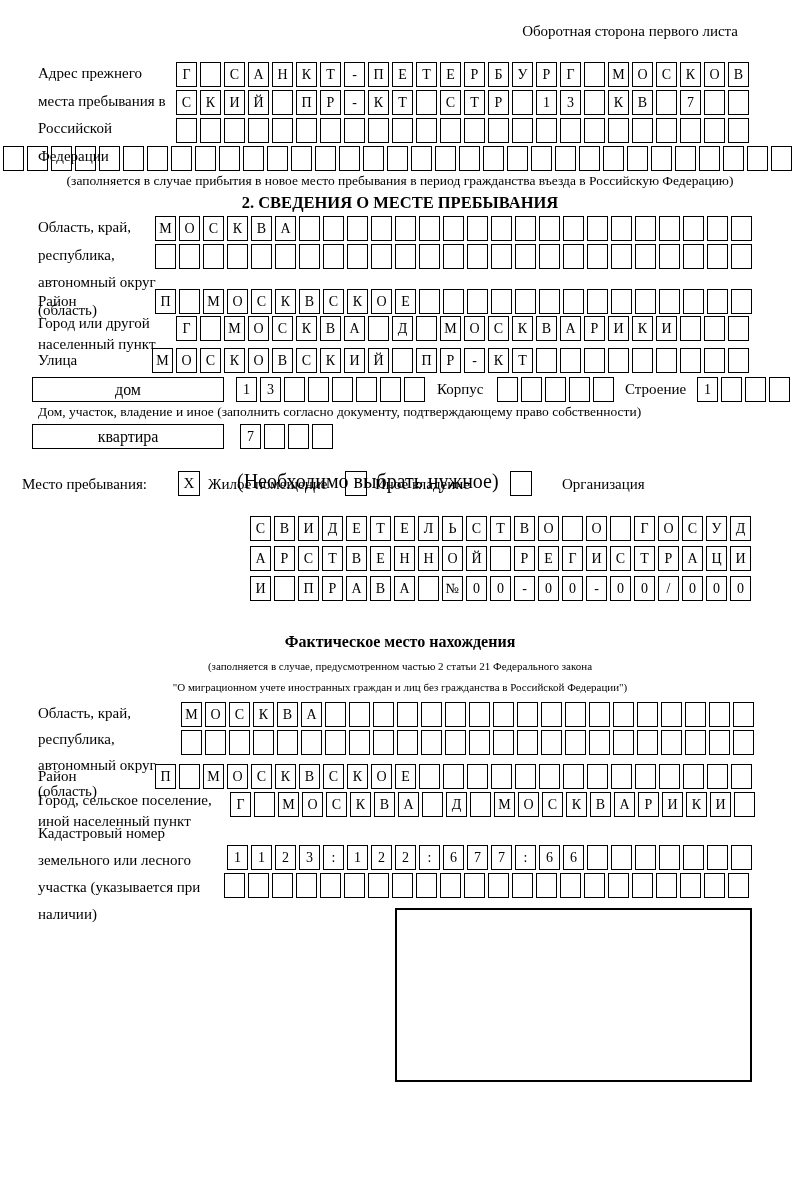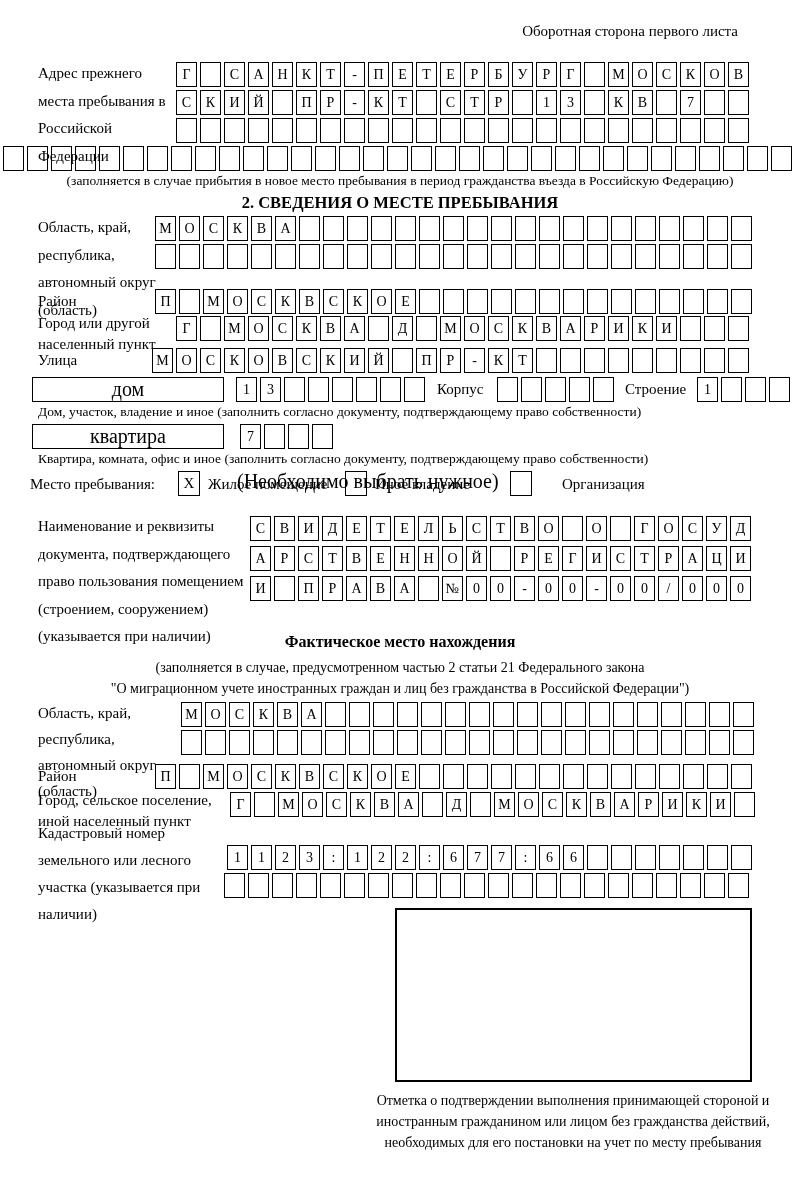--- a/index.html
+++ b/index.html
@@ -5,27 +5,27 @@
   html,body{margin:0;padding:0;background:#fff;}
   .page{position:relative;width:800px;height:1180px;background:#ffffff;overflow:hidden;
         font-family:"Liberation Serif","DejaVu Serif",serif;color:#000;}
   .hdr{position:absolute;top:23px;right:62px;font-size:15px;}
   .lbl{position:absolute;font-size:15px;line-height:21px;}
   .lbl-tall{line-height:27.5px;}
   .cells{position:absolute;display:flex;gap:3px;}
   .cell{box-sizing:border-box;flex:0 0 21px;width:21px;height:25px;border:1.7px solid #000;
         display:flex;align-items:center;justify-content:center;font-size:14px;line-height:1;}
   .widebox{position:absolute;box-sizing:border-box;height:25px;border:1.7px solid #000;
-        display:flex;align-items:center;justify-content:center;font-size:20px;}
+        display:flex;align-items:center;justify-content:center;font-size:16px;}
   .cbox{position:absolute;box-sizing:border-box;width:22px;height:25px;border:1.7px solid #000;
         display:flex;align-items:center;justify-content:center;font-size:15px;}
   .caption{position:absolute;font-size:13.5px;}
   .center{left:0;width:100%;text-align:center;}
   .title{position:absolute;left:0;width:100%;text-align:center;font-weight:bold;font-size:16.5px;}
-  .note14{position:absolute;left:0;width:100%;text-align:center;font-size:14px;}
+  .note14{position:absolute;left:0;width:100%;text-align:center;font-size:11px;}
   .stampbox{position:absolute;left:395px;top:908px;width:357px;height:174px;border:2px solid #000;box-sizing:border-box;}
   .stampcap{position:absolute;left:368px;top:1090px;width:410px;text-align:center;font-size:14px;line-height:21px;}
 </style>
 </head>
 <body>
 
 <div class="page">
 
   <div class="hdr">Оборотная сторона первого листа</div>
 
@@ -317,32 +317,30 @@
     </div>
   <div class="caption" style="left:38px;top:404px;">Дом, участок, владение и иное (заполнить согласно документу, подтверждающему право собственности)</div>
 
   <div class="widebox" style="left:32px;top:424px;width:192px;">квартира</div>
   <div class="cells" style="left:240px;top:424px;">
       <span class="cell">7</span>
       <span class="cell"></span>
       <span class="cell"></span>
       <span class="cell"></span>
     </div>
-  <div class="caption" style="left:38px;top:451px;">Квартира, комната, офис и иное (заполнить согласно документу, подтверждающему право собственности)</div>
-
-  <div class="lbl" style="left:30px;top:474px;text-align:center;">Место пребывания:</div>
+
+  <div class="lbl" style="left:22px;top:474px;text-align:center;">Место пребывания:</div>
   <div class="cbox" style="left:178px;top:471px;">X</div>
   <div class="lbl" style="left:208px;top:474px;">Жилое помещение</div>
   <div class="cbox" style="left:345px;top:471px;"></div>
   <div class="lbl" style="left:375px;top:474px;">Иное владение</div>
   <div class="cbox" style="left:510px;top:471px;"></div>
   <div class="lbl" style="left:562px;top:474px;">Организация</div>
   <div class="caption" style="left:237px;top:470px;font-size:20px;font-family:Liberation Serif, serif;">(Необходимо выбрать нужное)</div>
 
-  <div class="lbl lbl-tall" style="left:38px;top:513px;width:212px;">Наименование и реквизиты документа, подтверждающего право пользования помещением (строением, сооружением) (указывается при наличии)</div>
   <div class="cells" style="left:250px;top:516px;">
       <span class="cell">С</span>
       <span class="cell">В</span>
       <span class="cell">И</span>
       <span class="cell">Д</span>
       <span class="cell">Е</span>
       <span class="cell">Т</span>
       <span class="cell">Е</span>
       <span class="cell">Л</span>
       <span class="cell">Ь</span>
@@ -563,15 +561,14 @@
       <span class="cell"></span>
       <span class="cell"></span>
       <span class="cell"></span>
       <span class="cell"></span>
       <span class="cell"></span>
       <span class="cell"></span>
       <span class="cell"></span>
     </div>
 
   <div class="stampbox"></div>
-  <div class="stampcap">Отметка о подтверждении выполнения принимающей стороной и иностранным гражданином или лицом без гражданства действий, необходимых для его постановки на учет по месту пребывания</div>
 
 </div>
 
 </body></html>

